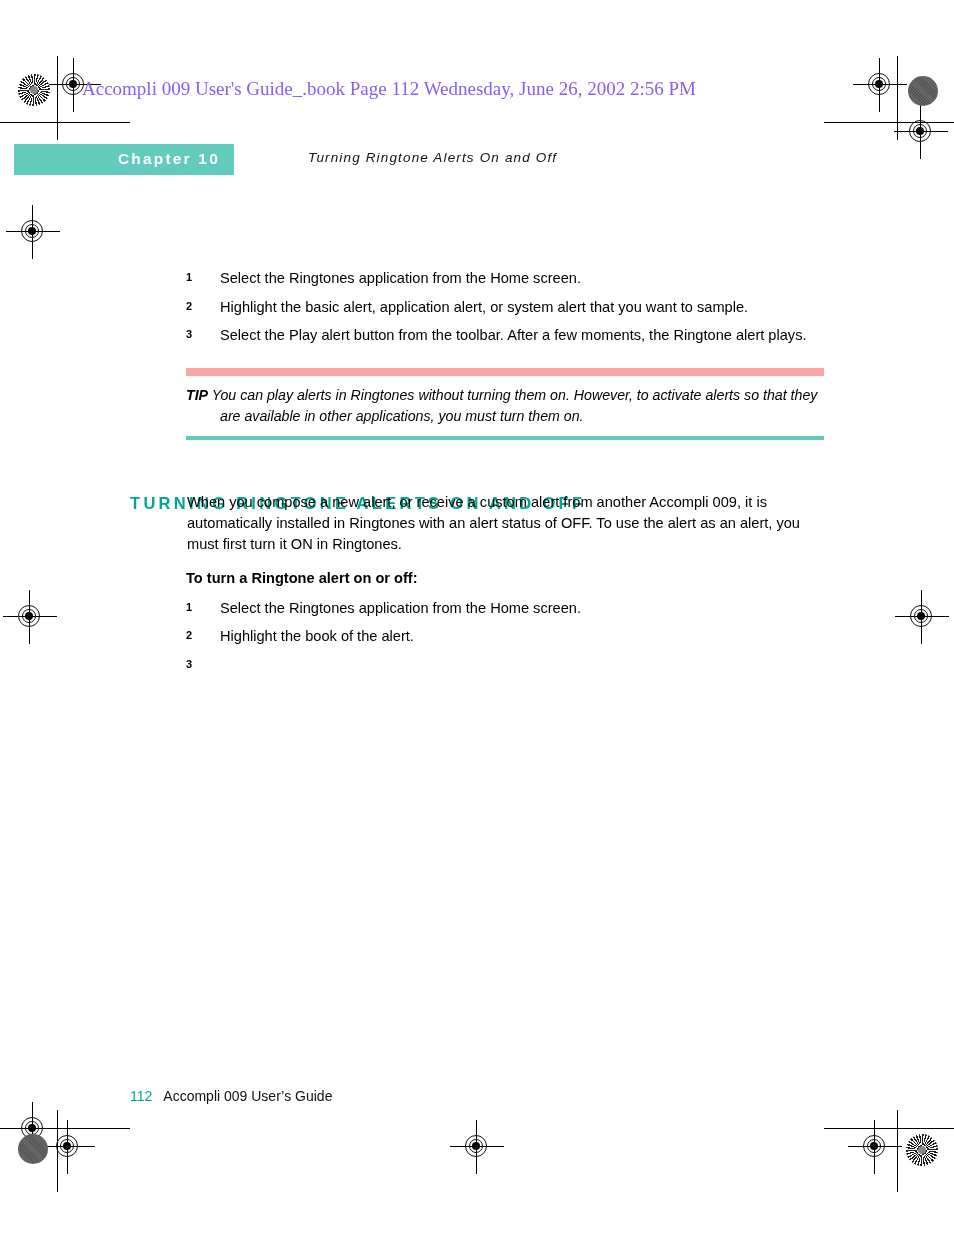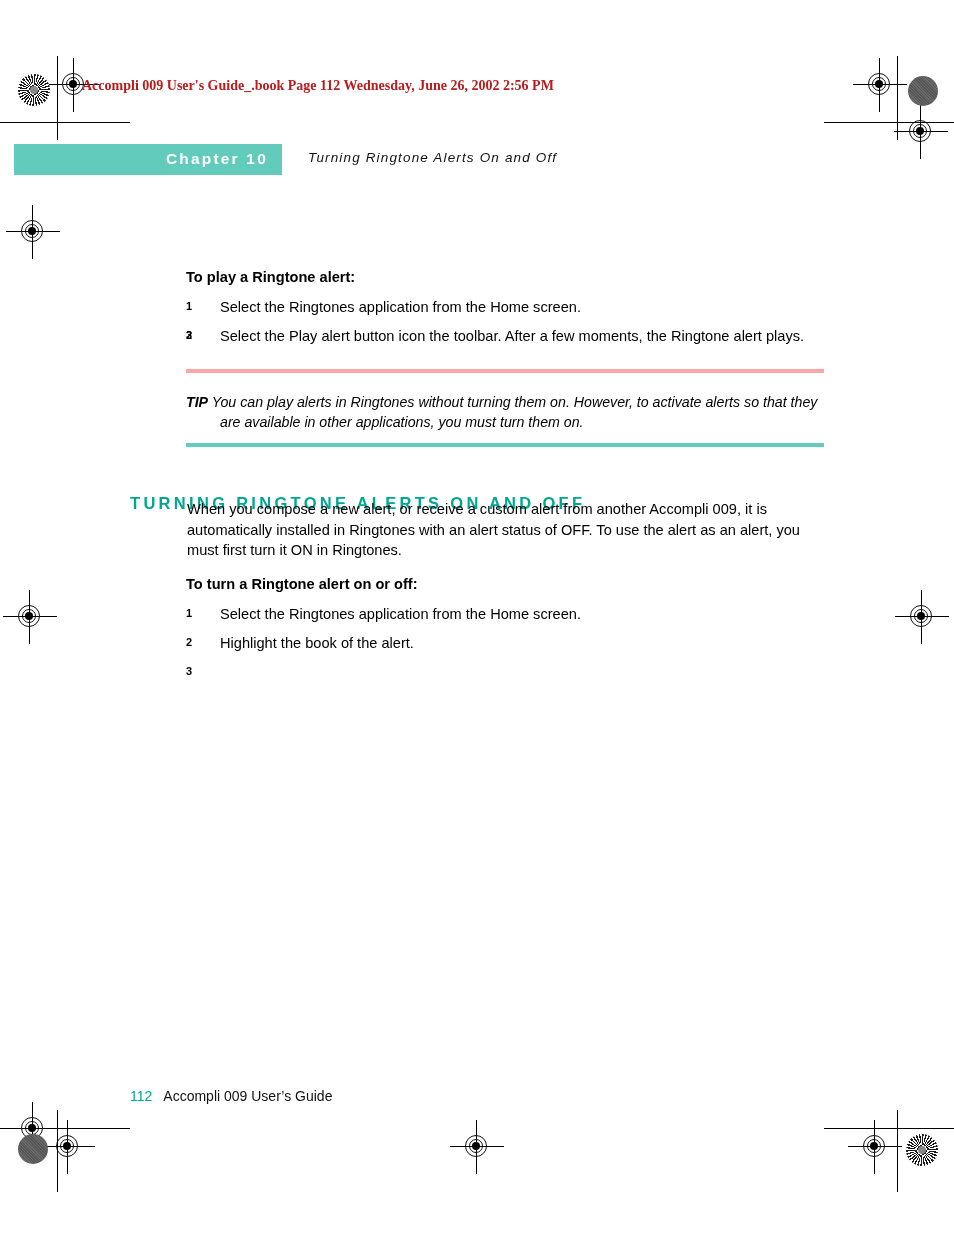--- a/index.html
+++ b/index.html
@@ -100,21 +100,21 @@
     width: 8px; height: 8px;
     border-radius: 50%;
     background: #888;
   }
 
   
   .chapter-bar {
     position: absolute;
     left: 14px;
     top: 144px;
-    width: 268px;
+    width: 220px;
     height: 31px;
     background: #62cbbb;
   }
   .chapter-bar-label {
     position: absolute;
     right: 14px;
     top: 6px;
     color: #ffffff;
     font-size: 15.5px;
     font-weight: bold;
@@ -164,23 +164,23 @@
     position: absolute;
     left: 0;
     top: 2px;
     font-size: 11px;
     font-weight: bold;
     color: #000;
   }
 
   .tipbox {
     margin: 22px 0 0 0;
-    border-top: 4px solid #fca5a5;
+    border-top: 8px solid #fca5a5;
     border-bottom: 4px solid #62cbbb;
-    padding: 19px 0 10px 0;
+    padding: 9px 0 10px 0;
   }
   .tipbox .tiptext {
     font-size: 14.2px;
     font-style: italic;
     line-height: 1.45;
     color: #000;
     padding-left: 34px;
     text-indent: -34px;
   }
   .tipbox .tiplabel {
@@ -219,24 +219,23 @@
   }
   .footer .guide {
     color: #111;
   }
 
   .filehead {
     position: absolute;
     left: 82px;
     top: 78px;
     font-family: "Liberation Serif", serif;
-    font-size: 14px;
-    color: #b91c1c;
-    white-space: nowrap;
-    font-weight: bold;
+    font-size: 19px;
+    color: #8b5cf6;
+    white-space: nowrap;
   }
 </style>
 </head>
 <body>
 
 <div id="page">
 
   <div class="trimline-h mark" style="left:0px; top:122px; width:130px;"></div>
   <div class="trimline-h mark" style="left:824px; top:122px; width:130px;"></div>
   <div class="trimline-h mark" style="left:0px; top:1128px; width:130px;"></div>
@@ -327,33 +326,33 @@
 
   <div class="chapter-bar">
     <span class="chapter-bar-label">Chapter 10</span>
   </div>
   <div class="running-head">Turning Ringtone Alerts On and Off</div>
 
   <div class="section-heading">TURNING RINGTONE ALERTS ON AND OFF</div>
 
   <div class="content">
 
-    <p class="proc-title">To play a Ringtone alert:</p>
 
     <ol class="steps">
       <li>
         <span class="num">1</span>
         <span>Select the Ringtones application from the Home screen.</span>
       </li>
       <li>
         <span class="num">2</span>
+        <span>Highlight the basic alert, application alert, or system alert that you want to sample.</span>
       </li>
       <li>
         <span class="num">3</span>
-        <span>Select the Play alert button icon the toolbar. After a few moments, the Ringtone alert plays.</span>
+        <span>Select the Play alert button from the toolbar. After a few moments, the Ringtone alert plays.</span>
       </li>
     </ol>
 
     <div class="tipbox">
       <div class="tiptext"><span class="tiplabel">TIP</span> <span>You can play alerts in Ringtones without turning them on. However, to activate alerts so that they are available in other applications, you must turn them on.</span></div>
     </div>
 
     <div style="height:52px;"></div>
 
     <p class="body-p">When you compose a new alert, or receive a custom alert from another Accompli 009, it is automatically installed in Ringtones with an alert status of OFF. To use the alert as an alert, you must first turn it ON in Ringtones.</p>

